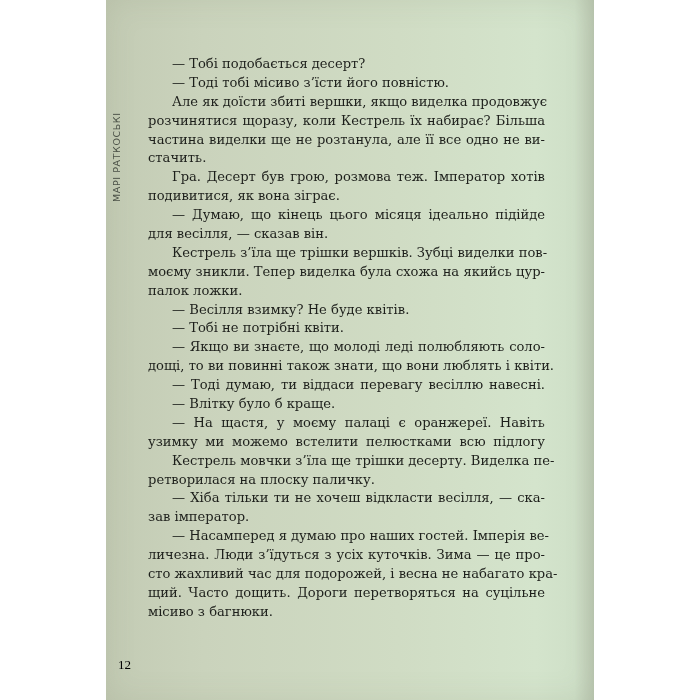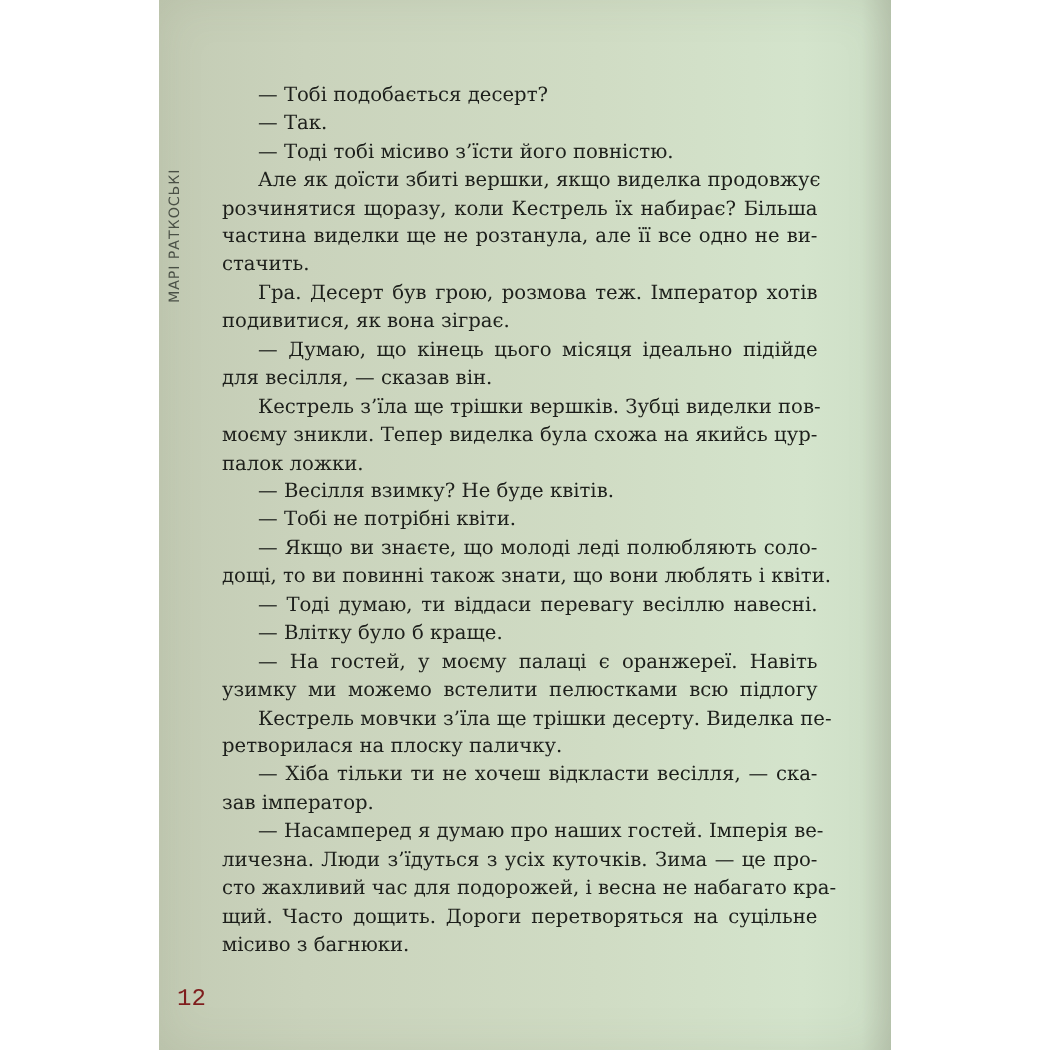--- a/index.html
+++ b/index.html
@@ -55,54 +55,53 @@
     .line.last {
       text-align-last: left;
     }
     .line.indent {
       padding-left: 24px;
     }
     .page-number {
       position: absolute;
       left: 118px;
       top: 657px;
-      font-family: Liberation Mono, monospace;
-      font-size: 16px;
-      color: #7f1d1d;
+      font-family: Liberation Serif, serif;
+      font-size: 13px;
+      color: #000000;
     }
   </style>
 </head>
 <body>
 
 <div class="page"></div>
 
 <div class="running-head">МАРІ РАТКОСЬКІ</div>
 
 <div class="text-block">
   <span class="line indent last">— Тобі подобається десерт?</span>
-  <span class="line indent last">— Так.</span>
   <span class="line indent last">— Тоді тобі місиво з’їсти його повністю.</span>
   <span class="line indent">Але як доїсти збиті вершки, якщо виделка продовжує</span>
   <span class="line">розчинятися щоразу, коли Кестрель їх набирає? Більша</span>
   <span class="line">частина виделки ще не розтанула, але її все одно не ви-</span>
   <span class="line last">стачить.</span>
   <span class="line indent">Гра. Десерт був грою, розмова теж. Імператор хотів</span>
   <span class="line last">подивитися, як вона зіграє.</span>
   <span class="line indent">— Думаю, що кінець цього місяця ідеально підійде</span>
   <span class="line last">для весілля, — сказав він.</span>
   <span class="line indent">Кестрель з’їла ще трішки вершків. Зубці виделки пов-</span>
   <span class="line">моєму зникли. Тепер виделка була схожа на якийсь цур-</span>
   <span class="line last">палок ложки.</span>
   <span class="line indent last">— Весілля взимку? Не буде квітів.</span>
   <span class="line indent last">— Тобі не потрібні квіти.</span>
   <span class="line indent">— Якщо ви знаєте, що молоді леді полюбляють соло-</span>
   <span class="line">дощі, то ви повинні також знати, що вони люблять і квіти.</span>
   <span class="line indent">— Тоді думаю, ти віддаси перевагу весіллю навесні.</span>
   <span class="line indent last">— Влітку було б краще.</span>
-  <span class="line indent">— На гостей, у моєму палаці є оранжереї. Навіть</span>
+  <span class="line indent">— На щастя, у моєму палаці є оранжереї. Навіть</span>
   <span class="line">узимку ми можемо встелити пелюстками всю підлогу</span>
   <span class="line indent">Кестрель мовчки з’їла ще трішки десерту. Виделка пе-</span>
   <span class="line last">ретворилася на плоску паличку.</span>
   <span class="line indent">— Хіба тільки ти не хочеш відкласти весілля, — ска-</span>
   <span class="line last">зав імператор.</span>
   <span class="line indent">— Насамперед я думаю про наших гостей. Імперія ве-</span>
   <span class="line">личезна. Люди з’їдуться з усіх куточків. Зима — це про-</span>
   <span class="line">сто жахливий час для подорожей, і весна не набагато кра-</span>
   <span class="line">щий. Часто дощить. Дороги перетворяться на суцільне</span>
   <span class="line last">місиво з багнюки.</span>

